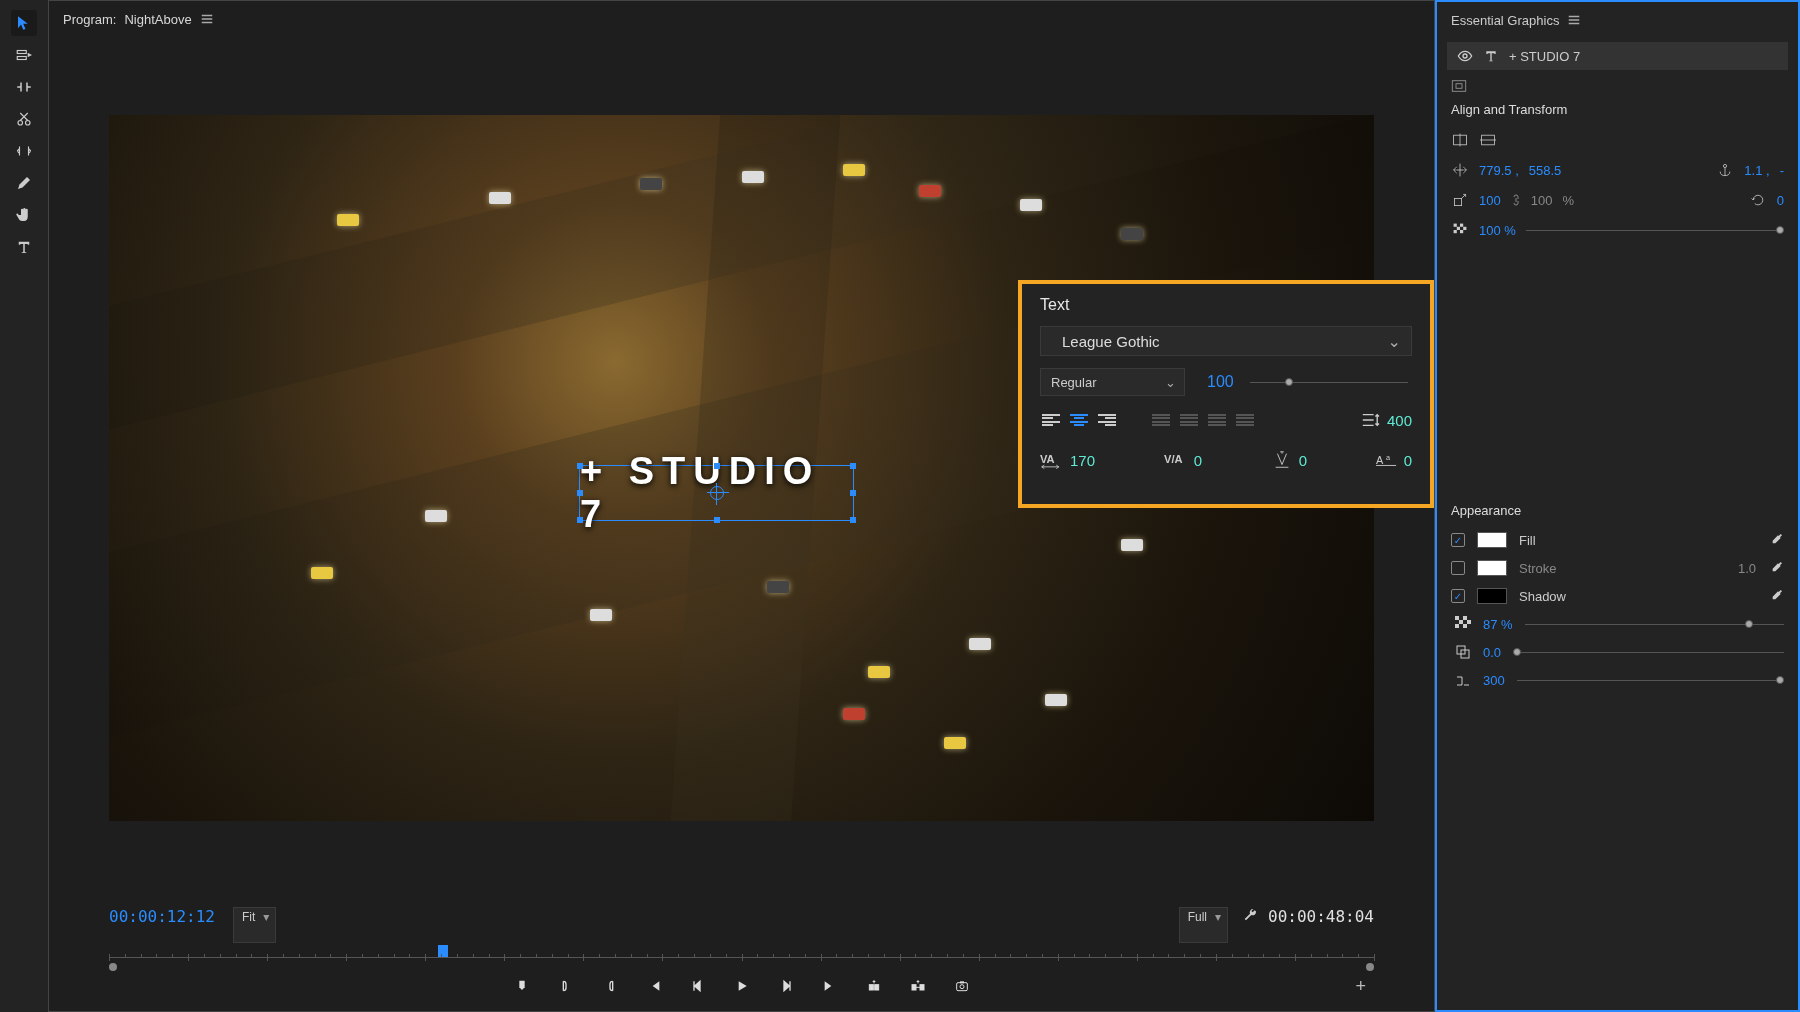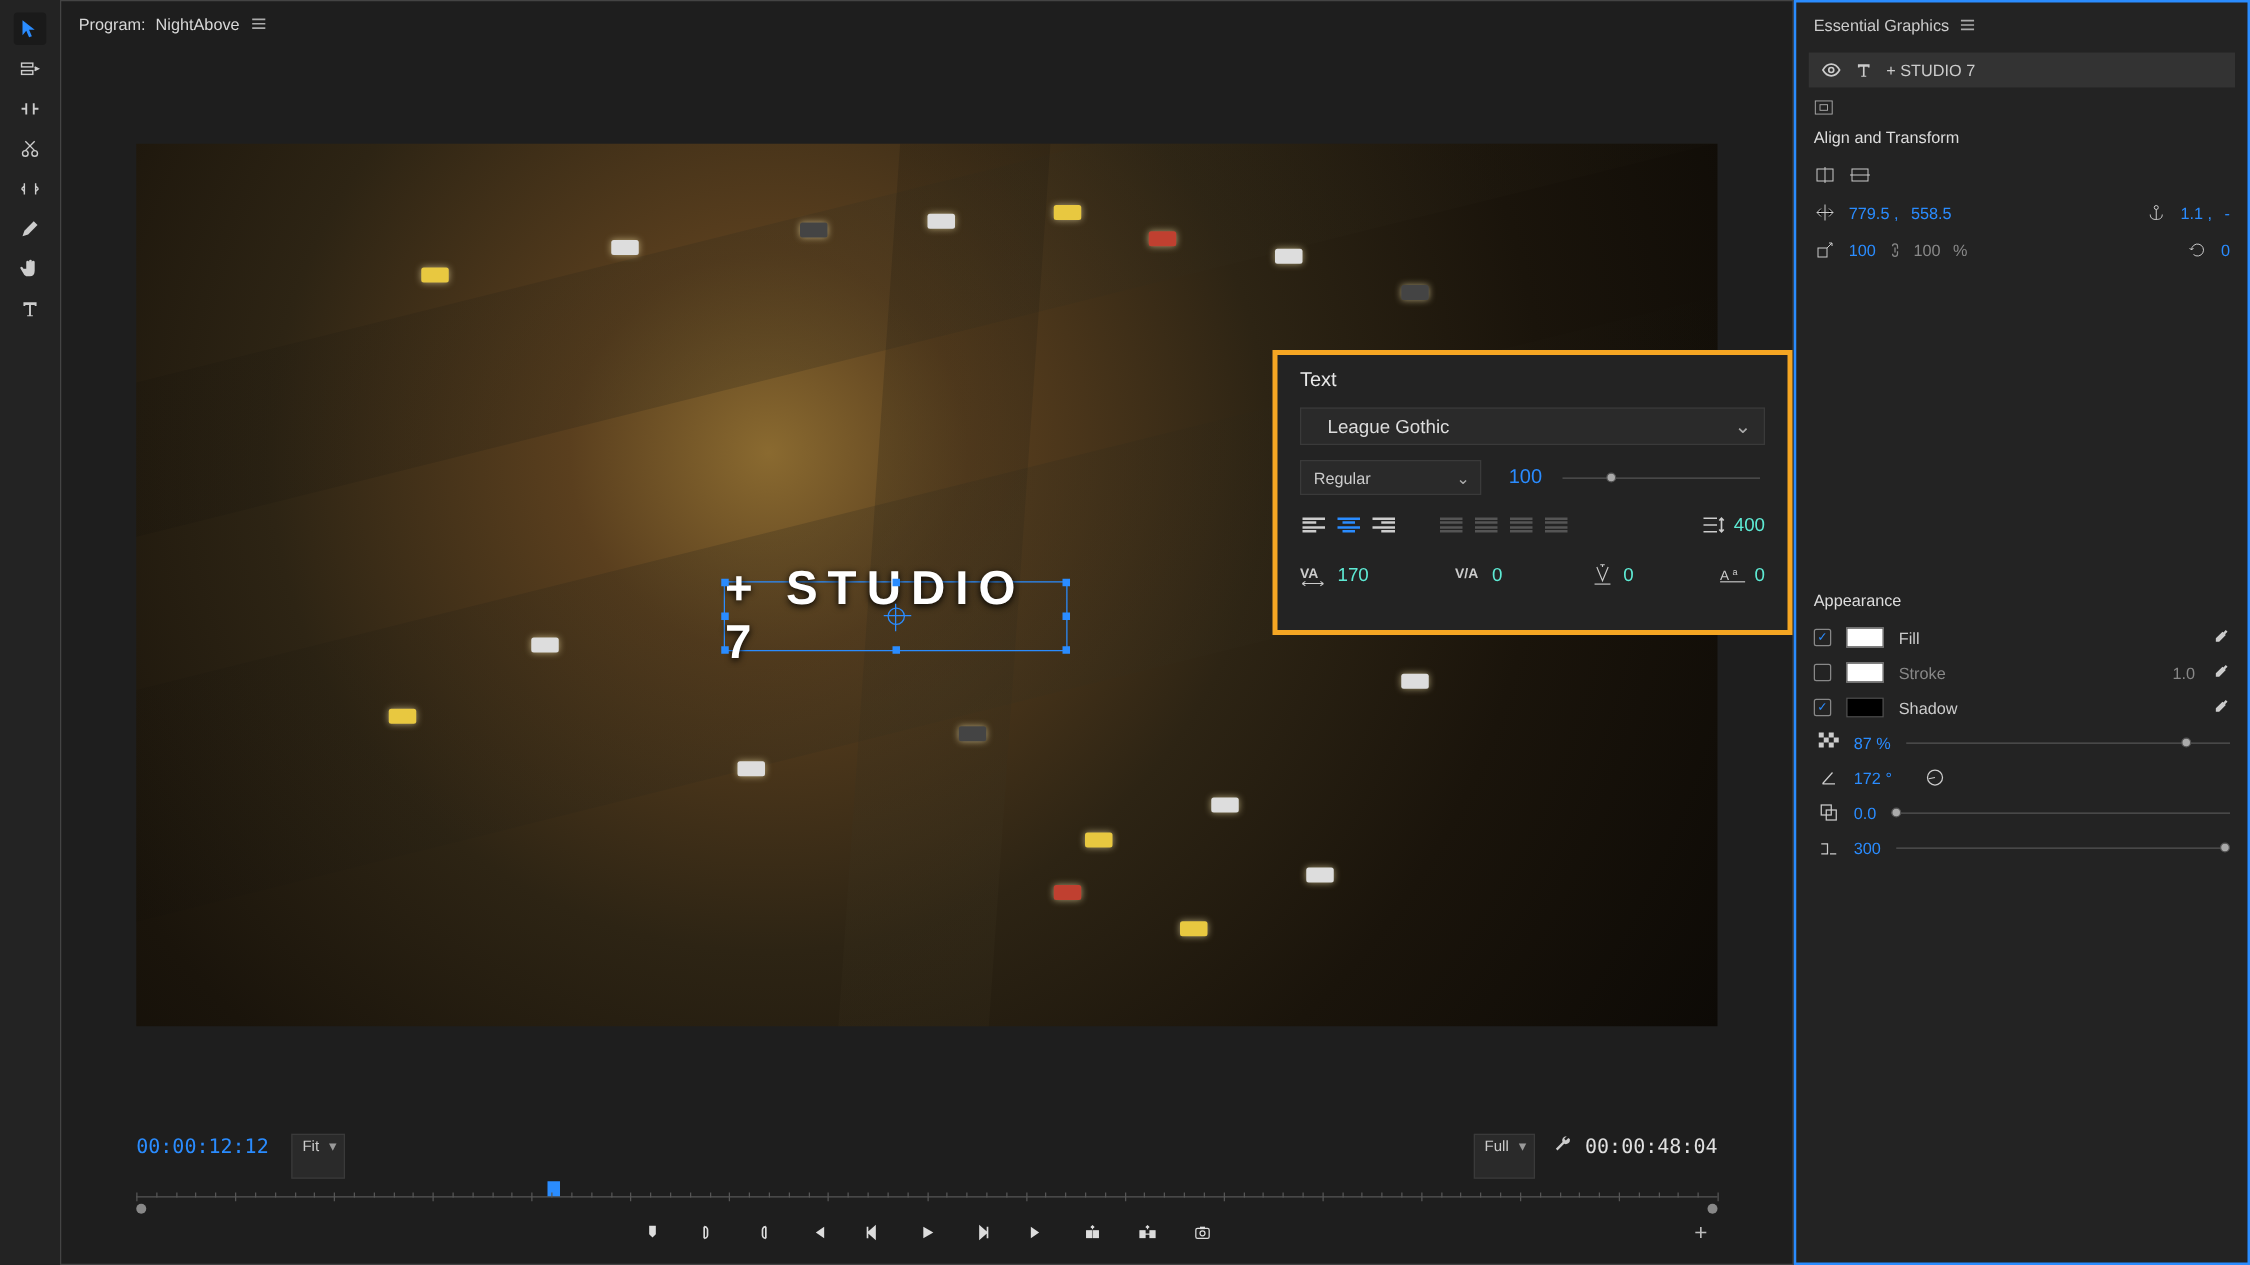--- a/index.html
+++ b/index.html
@@ -417,20 +417,37 @@
         </svg>
       <span class="grey">100</span>
       <span class="grey">%</span>
       <div class="icon-box" style="margin-left:auto">
           <svg viewBox="0 0 20 20" stroke="#ccc" fill="none">
             <path d="M4 10a6 6 0 1 1 2 4.5M4 10l-2-2M4 10l2-2"></path>
           </svg>
         </div>
       <span class="val">0</span>
     </div>
+    <div class="at-row">
+      <div class="icon-box">
+          <svg viewBox="0 0 20 20">
+            <rect x="2" y="2" width="4" height="4" fill="#ccc"></rect>
+            <rect x="10" y="2" width="4" height="4" fill="#ccc"></rect>
+            <rect x="6" y="6" width="4" height="4" fill="#ccc"></rect>
+            <rect x="14" y="6" width="4" height="4" fill="#ccc"></rect>
+            <rect x="2" y="10" width="4" height="4" fill="#ccc"></rect>
+            <rect x="10" y="10" width="4" height="4" fill="#ccc"></rect>
+          </svg>
+        </div>
+      <span class="val">100 %</span>
+      <div class="slider">
+          <div class="slider-track"></div>
+          <div class="slider-thumb" style="right:0"></div>
+        </div>
+    </div>
 
     <div style="height:248px"></div>
 
     <div class="section-label">Appearance</div>
     <div class="app-row">
       <div class="chk">✓</div>
       <div class="swatch" style="background:#fff"></div>
       <span>Fill</span>
       <svg class="eyedrop" width="16" height="16" viewBox="0 0 24 24" fill="#ccc">
           <path d="M19 3l2 2-3 3 1 1-8 8H7v-4l8-8 1 1z"></path>
@@ -467,34 +484,20 @@
           </div>
         <span class="val">87 %</span>
         <div class="slider">
             <div class="slider-track"></div>
             <div class="slider-thumb" style="left:85%"></div>
           </div>
       </div>
       <div class="shadow-row">
         <div class="sh-icon">
             <svg viewBox="0 0 16 16" stroke="#ccc" fill="none">
-              <path d="M3 13h10M3 13L11 4"></path>
-            </svg>
-          </div>
-        <span class="val">172 °</span>
-        <div class="sh-icon" style="margin-left:14px">
-            <svg viewBox="0 0 16 16" stroke="#ccc" fill="none">
-              <circle cx="8" cy="8" r="6"></circle>
-              <path d="M8 8L3 9"></path>
-            </svg>
-          </div>
-      </div>
-      <div class="shadow-row">
-        <div class="sh-icon">
-            <svg viewBox="0 0 16 16" stroke="#ccc" fill="none">
               <rect x="2" y="2" width="8" height="8"></rect>
               <rect x="6" y="6" width="8" height="8"></rect>
             </svg>
           </div>
         <span class="val">0.0</span>
         <div class="slider">
             <div class="slider-track"></div>
             <div class="slider-thumb" style="left:0"></div>
           </div>
       </div>

